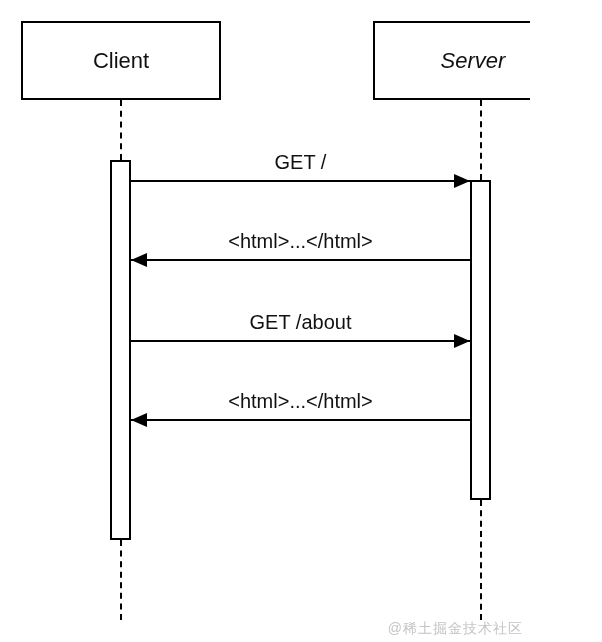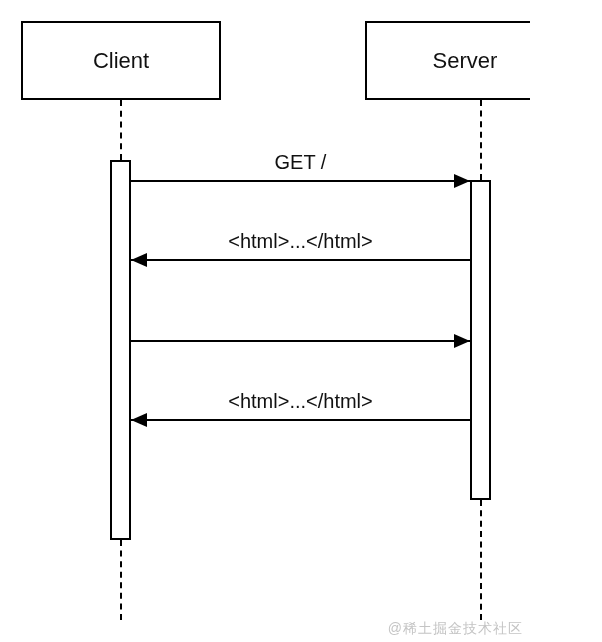--- a/index.html
+++ b/index.html
@@ -23,21 +23,21 @@
     box-sizing: border-box;
     border: 2px solid #000000;
     background: #ffffff;
     display: flex;
     align-items: center;
     justify-content: center;
     font-size: 22px;
     color: #111111;
   }
   .actor-box.client { left: 21px; }
-  .actor-box.server { left: 365px; }
+  .actor-box.server { left: 373px; font-style: italic; }
 
   .lifeline {
     position: absolute;
     width: 0;
     border-left: 2px dashed #000000;
   }
   .lifeline.client-top    { left: 120px; top: 100px; height: 60px; }
   .lifeline.client-bottom { left: 120px; top: 540px; height: 80px; }
   .lifeline.server-top    { left: 480px; top: 100px; height: 80px; }
   .lifeline.server-bottom { left: 480px; top: 500px; height: 120px; }
@@ -125,20 +125,21 @@
   <div class="activation server"></div>
 
   <div class="msg-label msg1-label">GET /</div>
   <div class="msg-line msg1-line"></div>
   <div class="arrowhead right msg1-head"></div>
 
   <div class="msg-label msg2-label">&lt;html&gt;...&lt;/html&gt;</div>
   <div class="msg-line msg2-line"></div>
   <div class="arrowhead left msg2-head"></div>
 
+  <div class="msg-label msg3-label">GET /about</div>
   <div class="msg-line msg3-line"></div>
   <div class="arrowhead right msg3-head"></div>
 
   <div class="msg-label msg4-label">&lt;html&gt;...&lt;/html&gt;</div>
   <div class="msg-line msg4-line"></div>
   <div class="arrowhead left msg4-head"></div>
 
   <div class="watermark">@稀土掘金技术社区</div>
 
 </div>

